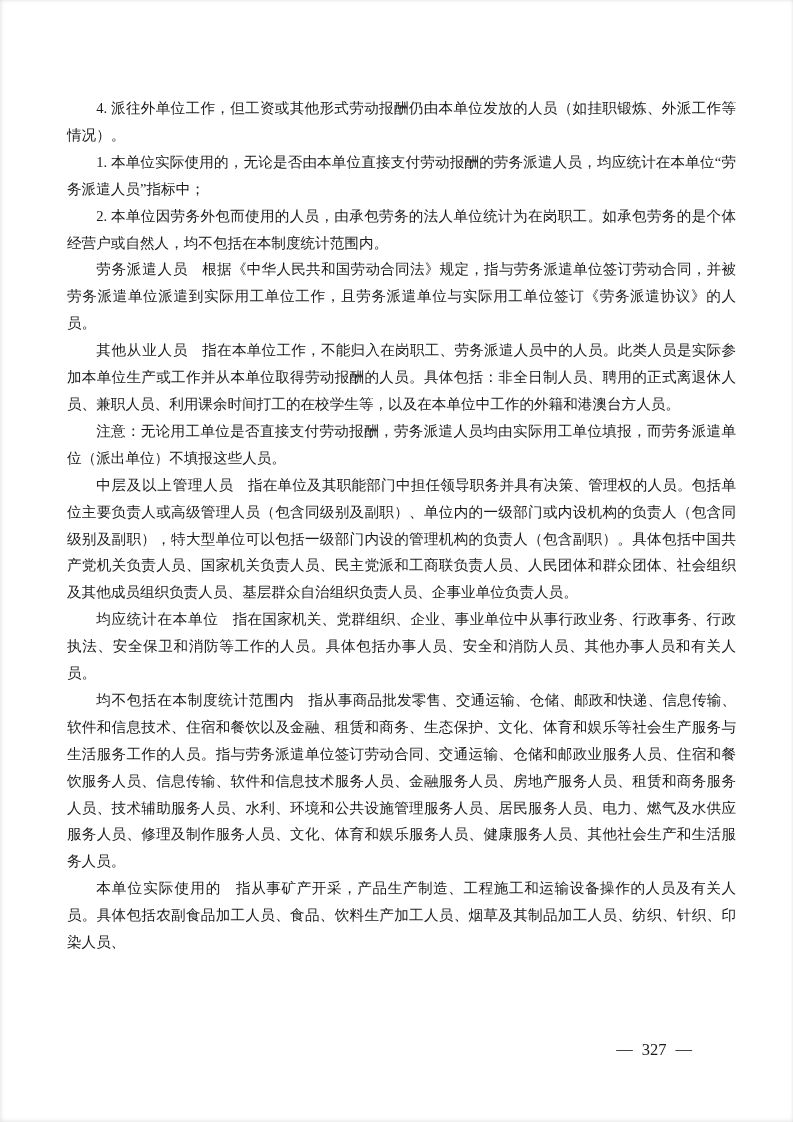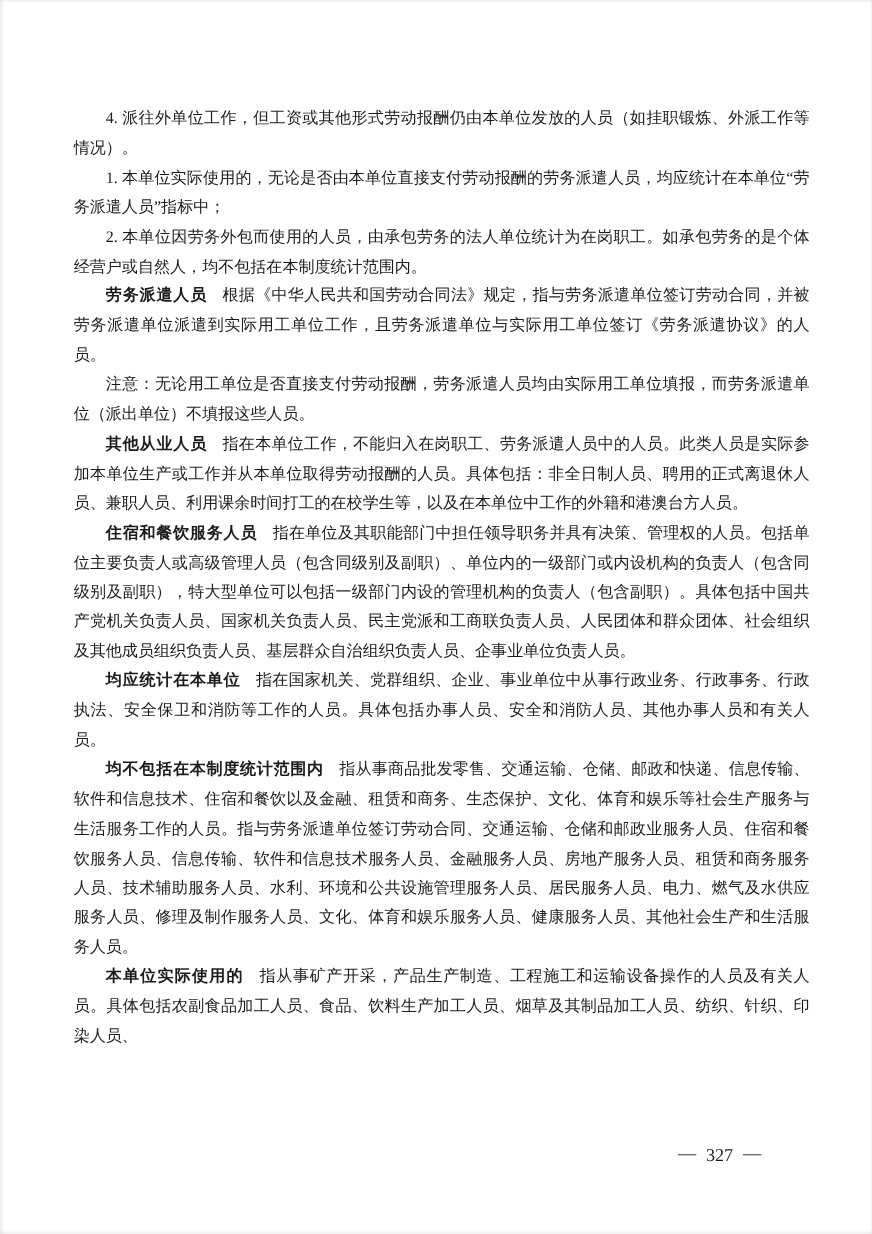--- a/index.html
+++ b/index.html
@@ -30,21 +30,21 @@
     margin: 0;
     font-size: 14.6px;
     line-height: 26.9px;
     color: #1b1b1b;
     text-align: justify;
     text-indent: 2em;
     word-break: break-all;
   }
   .para .term {
     font-family: "Liberation Sans", "DejaVu Sans", sans-serif;
-    font-weight: 700;
+    font-weight: 400;
     letter-spacing: 0.5px;
     margin-top: 26px;
   }
   .para .term-gap {
     display: inline-block;
     width: 0.95em;
   }
   .footer {
     position: absolute;
     top: 1040px;
@@ -72,25 +72,25 @@
   <main class="content">
   <p class="para"><span class="para-text">4. 派往外单位工作，但工资或其他形式劳动报酬仍由本单位发放的人员（如挂职锻炼、外派工作等情况）。</span></p>
 
 
   <p class="para"><span class="para-text">1. 本单位实际使用的，无论是否由本单位直接支付劳动报酬的劳务派遣人员，均应统计在本单位“劳务派遣人员”指标中；</span></p>
 
   <p class="para"><span class="para-text">2. 本单位因劳务外包而使用的人员，由承包劳务的法人单位统计为在岗职工。如承包劳务的是个体经营户或自然人，均不包括在本制度统计范围内。</span></p>
 
   <p class="para"><b class="term">劳务派遣人员</b><span class="term-gap"></span><span class="para-text">根据《中华人民共和国劳动合同法》规定，指与劳务派遣单位签订劳动合同，并被劳务派遣单位派遣到实际用工单位工作，且劳务派遣单位与实际用工单位签订《劳务派遣协议》的人员。</span></p>
 
+  <p class="para"><b class="term">其他从业人员</b><span class="term-gap"></span><span class="para-text">指在本单位工作，不能归入在岗职工、劳务派遣人员中的人员。此类人员是实际参加本单位生产或工作并从本单位取得劳动报酬的人员。具体包括：非全日制人员、聘用的正式离退休人员、兼职人员、利用课余时间打工的在校学生等，以及在本单位中工作的外籍和港澳台方人员。</span></p>
+
   <p class="para"><span class="para-text">注意：无论用工单位是否直接支付劳动报酬，劳务派遣人员均由实际用工单位填报，而劳务派遣单位（派出单位）不填报这些人员。</span></p>
 
-  <p class="para"><b class="term">其他从业人员</b><span class="term-gap"></span><span class="para-text">指在本单位工作，不能归入在岗职工、劳务派遣人员中的人员。此类人员是实际参加本单位生产或工作并从本单位取得劳动报酬的人员。具体包括：非全日制人员、聘用的正式离退休人员、兼职人员、利用课余时间打工的在校学生等，以及在本单位中工作的外籍和港澳台方人员。</span></p>
-
-  <p class="para"><b class="term">住宿和餐饮服务人员</b><span class="term-gap"></span><span class="para-text">指在单位及其职能部门中担任领导职务并具有决策、管理权的人员。包括单位主要负责人或高级管理人员（包含同级别及副职）、单位内的一级部门或内设机构的负责人（包含同级别及副职），特大型单位可以包括一级部门内设的管理机构的负责人（包含副职）。具体包括中国共产党机关负责人员、国家机关负责人员、民主党派和工商联负责人员、人民团体和群众团体、社会组织及其他成员组织负责人员、基层群众自治组织负责人员、企事业单位负责人员。</span></p>
+  <p class="para"><b class="term">中层及以上管理人员</b><span class="term-gap"></span><span class="para-text">指在单位及其职能部门中担任领导职务并具有决策、管理权的人员。包括单位主要负责人或高级管理人员（包含同级别及副职）、单位内的一级部门或内设机构的负责人（包含同级别及副职），特大型单位可以包括一级部门内设的管理机构的负责人（包含副职）。具体包括中国共产党机关负责人员、国家机关负责人员、民主党派和工商联负责人员、人民团体和群众团体、社会组织及其他成员组织负责人员、基层群众自治组织负责人员、企事业单位负责人员。</span></p>
 
 
   <p class="para"><b class="term">均应统计在本单位</b><span class="term-gap"></span><span class="para-text">指在国家机关、党群组织、企业、事业单位中从事行政业务、行政事务、行政执法、安全保卫和消防等工作的人员。具体包括办事人员、安全和消防人员、其他办事人员和有关人员。</span></p>
 
   <p class="para"><b class="term">均不包括在本制度统计范围内</b><span class="term-gap"></span><span class="para-text">指从事商品批发零售、交通运输、仓储、邮政和快递、信息传输、软件和信息技术、住宿和餐饮以及金融、租赁和商务、生态保护、文化、体育和娱乐等社会生产服务与生活服务工作的人员。指与劳务派遣单位签订劳动合同、交通运输、仓储和邮政业服务人员、住宿和餐饮服务人员、信息传输、软件和信息技术服务人员、金融服务人员、房地产服务人员、租赁和商务服务人员、技术辅助服务人员、水利、环境和公共设施管理服务人员、居民服务人员、电力、燃气及水供应服务人员、修理及制作服务人员、文化、体育和娱乐服务人员、健康服务人员、其他社会生产和生活服务人员。</span></p>
 
   <p class="para"><b class="term">本单位实际使用的</b><span class="term-gap"></span><span class="para-text">指从事矿产开采，产品生产制造、工程施工和运输设备操作的人员及有关人员。具体包括农副食品加工人员、食品、饮料生产加工人员、烟草及其制品加工人员、纺织、针织、印染人员、</span></p>
 </main>
   <div class="footer"><span class="dash">—</span><span class="num">327</span><span class="dash">—</span></div>
 </div>

